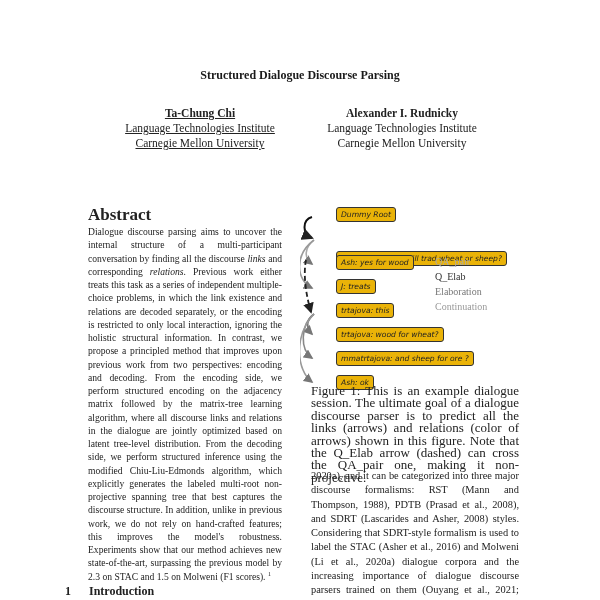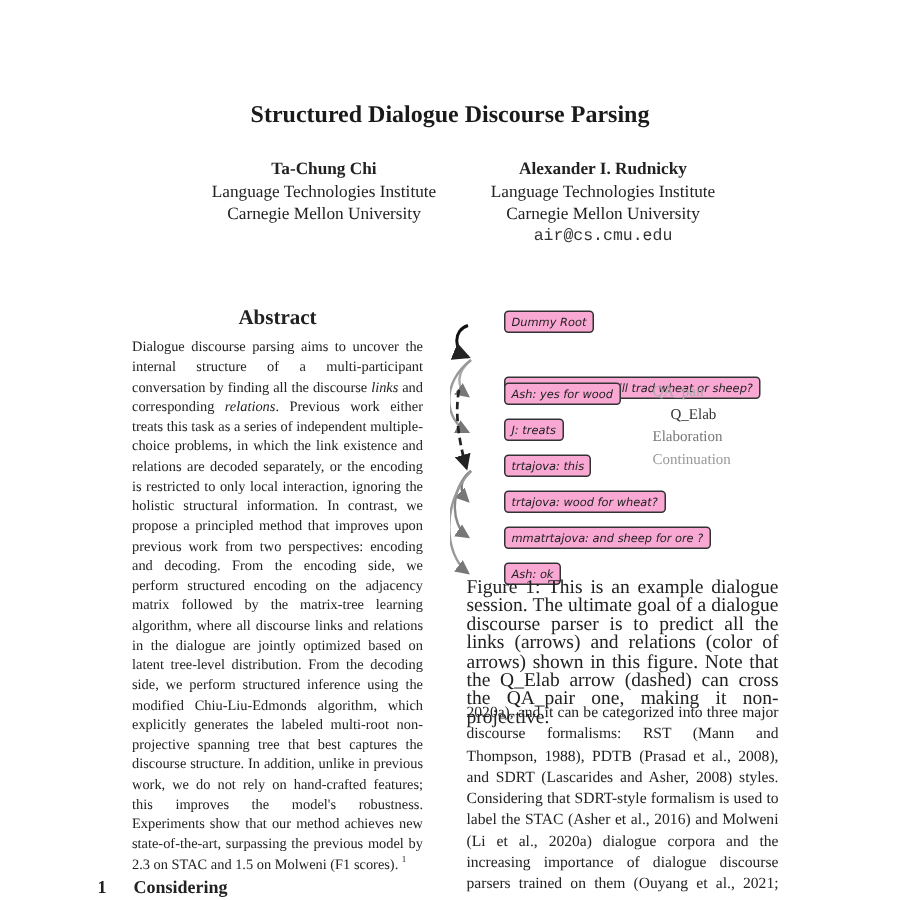--- a/index.html
+++ b/index.html
@@ -1,55 +1,54 @@
 <!DOCTYPE html>
 <html><head>
 <meta charset="utf-8">
 <style>
   html, body { margin:0; padding:0; background:#ffffff; }
   body { width:600px; height:600px; position:relative; overflow:hidden; font-family:"Liberation Serif", serif; color:#222; }
-  .title { position:absolute; top:68px; left:0; width:600px; text-align:center; font-weight:bold; font-size:16px; color:#1a1a1a; }
+  .title { position:absolute; top:68px; left:0; width:600px; text-align:center; font-weight:bold; font-size:12px; color:#1a1a1a; }
   .author { position:absolute; top:106px; width:200px; text-align:center; font-size:11.5px; line-height:15px; color:#222; }
   .author .name { font-weight:bold; }
   .author .email { font-family:"Liberation Mono", monospace; font-size:11px; color:#333; }
-  #author1 { left:116px; }
+  #author1 { left:100px;text-decoration:underline; }
   #author2 { left:302px; }
-  .abstract-head { position:absolute; top:205px; left:88px; width:194px; text-align:center; font-weight:bold; font-size:14px; }
+  .abstract-head { position:absolute; top:205px; left:88px; width:194px; font-weight:bold; font-size:17px; }
   .abstract { position:absolute; top:225px; left:88px; width:194px; font-size:9.6px; line-height:13.25px; text-align:justify; color:#222; }
   .abstract em { }
   .abstract sup { font-size:6px; vertical-align:super; line-height:0; }
   .section { position:absolute; top:584px; left:65px; font-weight:bold; font-size:12px; }
   .section .num { display:inline-block; width:24px; }
   .fig { position:absolute; left:300px; top:200px; width:220px; height:190px; }
-  .box { position:absolute; border:1.2px solid #333; border-radius:3px; background:#f9a8d4; font-family:"DejaVu Sans", sans-serif; font-style:italic; font-size:7.6px; padding:2px 4px; white-space:nowrap; color:#222; }
+  .box { position:absolute; border:1.2px solid #333; border-radius:3px; background:#eab308; font-family:"DejaVu Sans", sans-serif; font-style:italic; font-size:7.6px; padding:2px 4px; white-space:nowrap; color:#222; }
   .legend { position:absolute; font-family:Liberation Serif, serif; font-size:10px; }
   .caption { position:absolute; top:385px; left:311px; width:208px; font-size:13px; line-height:12.4px; text-align:justify; color:#222; }
   .body2 { position:absolute; top:469px; left:311px; width:208px; font-size:10.4px; line-height:14.3px; text-align:justify; color:#222; }
 </style>
 </head>
 <body>
 
 <div class="title">Structured Dialogue Discourse Parsing</div>
 
 <div class="author" id="author1">
   <div class="name">Ta-Chung Chi</div>
   <div>Language Technologies Institute</div>
   <div>Carnegie Mellon University</div>
 </div>
 <div class="author" id="author2">
   <div class="name">Alexander I. Rudnicky</div>
   <div>Language Technologies Institute</div>
   <div>Carnegie Mellon University</div>
-  <div class="email">air@cs.cmu.edu</div>
 </div>
 
 <div class="abstract-head">Abstract</div>
 <div class="abstract"><span>Dialogue discourse parsing aims to uncover the internal structure of a multi-participant conversation by finding all the discourse </span><em>links</em><span> and corresponding </span><em>relations</em><span>. Previous work either treats this task as a series of independent multiple-choice problems, in which the link existence and relations are decoded separately, or the encoding is restricted to only local interaction, ignoring the holistic structural information. In contrast, we propose a principled method that improves upon previous work from two perspectives: encoding and decoding. From the encoding side, we perform structured encoding on the adjacency matrix followed by the matrix-tree learning algorithm, where all discourse links and relations in the dialogue are jointly optimized based on latent tree-level distribution. From the decoding side, we perform structured inference using the modified Chiu-Liu-Edmonds algorithm, which explicitly generates the labeled multi-root non-projective spanning tree that best captures the discourse structure. In addition, unlike in previous work, we do not rely on hand-crafted features; this improves the model's robustness. Experiments show that our method achieves new state-of-the-art, surpassing the previous model by 2.3 on STAC and 1.5 on Molweni (F1 scores). </span><sup>1</sup></div>
 
-<div class="section"><span class="num">1</span><span>Considering</span></div>
+<div class="section"><span class="num">1</span><span>Introduction</span></div>
 
 <div class="fig">
   <svg width="220" height="190" style="position:absolute;left:0;top:0;">
     <defs>
       <marker id="ah-dark" markerWidth="6" markerHeight="6" refX="5" refY="3" orient="auto">
           <path d="M0,0 L6,3 L0,6 z" fill="#222"></path>
         </marker>
       <marker id="ah-grey" markerWidth="6" markerHeight="6" refX="5" refY="3" orient="auto">
           <path d="M0,0 L6,3 L0,6 z" fill="#777"></path>
         </marker>
@@ -65,20 +64,20 @@
   <div class="box" style="left:36px;top:7px;">Dummy Root</div>
   <div class="box" style="left:36px;top:31px;margin-top:20px;">trtajova: anyone will trad wheat or sheep?</div>
   <div class="box" style="left:36px;top:55px;">Ash: yes for wood</div>
   <div class="box" style="left:36px;top:79px;">J: treats</div>
   <div class="box" style="left:36px;top:103px;">trtajova: this</div>
   <div class="box" style="left:36px;top:127px;">trtajova: wood for wheat?</div>
   <div class="box" style="left:36px;top:151px;">mmatrtajova: and sheep for ore ?</div>
   <div class="box" style="left:36px;top:175px;">Ash: ok</div>
 
   <div class="legend" style="left:135px;top:56px;color:#aaa;">QA_pair</div>
-  <div class="legend" style="left:135px;top:71px;color:#333;margin-left:12px;">Q_Elab</div>
+  <div class="legend" style="left:135px;top:71px;color:#333;">Q_Elab</div>
   <div class="legend" style="left:135px;top:86px;color:#777;text-align:center;">Elaboration</div>
   <div class="legend" style="left:135px;top:101px;color:#999;">Continuation</div>
 </div>
 
 <div class="caption">Figure 1: This is an example dialogue session. The ultimate goal of a dialogue discourse parser is to predict all the links (arrows) and relations (color of arrows) shown in this figure. Note that the Q_Elab arrow (dashed) can cross the QA_pair one, making it non-projective.</div>
 
 <div class="body2">2020a), and it can be categorized into three major discourse formalisms: RST (Mann and Thompson, 1988), PDTB (Prasad et al., 2008), and SDRT (Lascarides and Asher, 2008) styles. Considering that SDRT-style formalism is used to label the STAC (Asher et al., 2016) and Molweni (Li et al., 2020a) dialogue corpora and the increasing importance of dialogue discourse parsers trained on them (Ouyang et al., 2021; Feng et al., 2021; Jia et al., 2020; Chen and Yang, 2021), we focus on de-</div>
 
 </body></html>

